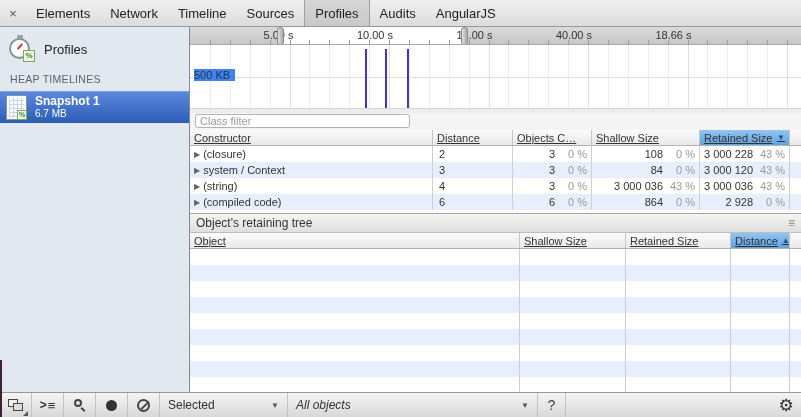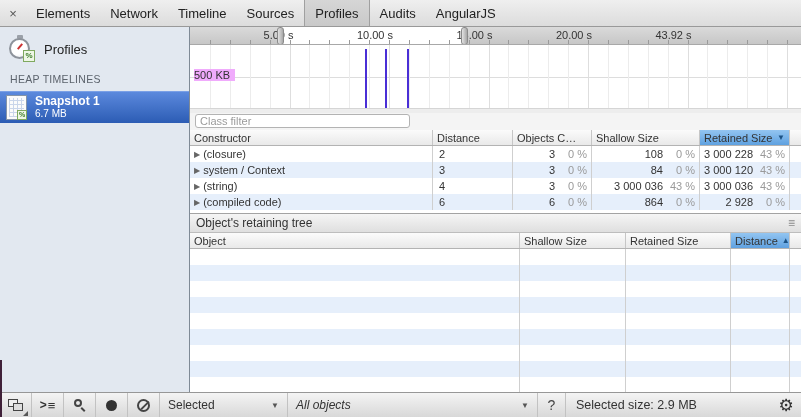--- a/index.html
+++ b/index.html
@@ -44,33 +44,33 @@
   .ruler { height:18px; background:linear-gradient(#dadada,#c7c7c7); border-bottom:1px solid #a8a8a8; position:relative; overflow:hidden; }
   .ruler .sel-window { position:absolute; top:0; bottom:0; background:#fff; }
   .ruler .tick { position:absolute; bottom:0; width:1px; height:4px; background:#9a9a9a; }
   .ruler .rlabel { position:absolute; top:2px; font-size:11px; color:#333; transform:translateX(-100%); white-space:nowrap; }
   .ruler .handle { position:absolute; top:0; width:7px; height:18px; border-radius:3px;
                    background:linear-gradient(90deg,#e3e3e3,#a8a8a8); border:1px solid #8a8a8a; z-index:5; }
   .chart { height:63px; position:relative; background:#fff; overflow:hidden; }
   .chart .gridv { position:absolute; top:0; bottom:0; width:1px; background:#ececec; }
   .chart .gridv.major { background:#dedede; }
   .chart .gridh { position:absolute; left:0; right:0; height:1px; background:#ddd; }
-  .chart .mem-label { position:absolute; left:4px; top:24px; background:#f0abfc; padding:0 5px 0 0; font-size:11px; color:#333; z-index:2; }
+  .chart .mem-label { position:absolute; left:4px; top:24px; background:#3b82f6; padding:0 5px 0 0; font-size:11px; color:#333; z-index:2; }
   .chart .marker { position:absolute; top:4px; bottom:0; width:2px; background:#4a2fd6; z-index:3; }
   .chart-foot { height:5px; background:#ededed; border-top:1px solid #d5d5d5; }
 
   
   .filter-row { height:17px; background:#f4f4f4; position:relative; }
   .filter-row input { position:absolute; left:5px; top:1px; width:215px; height:14px; border:1px solid #b3b3b3; border-radius:3px;
                       font-family:"Liberation Sans",sans-serif; font-size:11px; padding:0 4px; color:#333; outline:none; }
   .filter-row input::placeholder { color:#9b9b9b; }
 
   
   .grid-header { height:16px; display:flex; background:linear-gradient(#fbfbfb,#e9e9e9); border-bottom:1px solid #b3b3b3; font-size:11px; }
-  .grid-header .hcell { padding:1px 4px; border-right:1px solid #c6c6c6; display:flex; align-items:center; white-space:nowrap; overflow:hidden; }
+  .grid-header .hcell { padding:1px 4px; border-right:1px solid #c6c6c6; display:flex; align-items:center; white-space:nowrap; overflow:hidden;text-decoration:underline; }
   .grid-header .hcell.sorted { background:linear-gradient(#93c5f1,#5fa1e0); }
   .sort-arrow { margin-left:auto; padding-left:4px; font-size:8px; color:#1c5284; }
   .c-constructor { width:243px; } .c-distance { width:80px; } .c-objects { width:79px; }
   .c-shallow { width:108px; } .c-retained { width:90px; } .c-fill { flex:1; border-right:none !important; }
   .t-object { width:330px; } .t-shallow { width:106px; } .t-retained { width:105px; } .t-distance { width:59px; }
 
   .rows-wrap { height:67px; overflow:hidden; background:#fff; }
   .grow { height:16px; display:flex; font-size:11px; align-items:center; }
   .grow.alt { background:#e6effb; }
   .gcell { height:16px; border-right:1px solid #cfcfcf; display:flex; align-items:center; overflow:hidden; white-space:nowrap; }
@@ -195,22 +195,22 @@
           <div class="tick" style="left: 477.6px;"></div>
           <div class="tick" style="left: 497.5px;"></div>
           <div class="tick" style="left: 517.4px;"></div>
           <div class="tick" style="left: 537.3px;"></div>
           <div class="tick" style="left: 557.2px;"></div>
           <div class="tick" style="left: 577.1px;"></div>
           <div class="tick" style="left: 597px;"></div>
           <span class="rlabel" style="left: 103.5px;">5.00 s</span>
           <span class="rlabel" style="left: 203px;">10.00 s</span>
           <span class="rlabel" style="left: 302.5px;">15.00 s</span>
-          <span class="rlabel" style="left: 402px;">20.00 s</span>
-          <span class="rlabel" style="left: 501.5px;">43.92 s</span>
+          <span class="rlabel" style="left: 402px;">40.00 s</span>
+          <span class="rlabel" style="left: 501.5px;">18.66 s</span>
         </div>
 
       <div class="chart" id="chart">
         <div class="gridh" style="top:32px"></div>
         <div class="mem-label">500 KB</div>
       <div class="gridv" style="left: 19.9px;"></div>
           <div class="gridv" style="left: 39.8px;"></div>
           <div class="gridv" style="left: 59.7px;"></div>
           <div class="gridv" style="left: 79.6px;"></div>
           <div class="gridv major" style="left: 99.5px;"></div>
@@ -412,18 +412,17 @@
     </div>
     <div class="sb-sel summary">
       <span>Selected</span>
       <span class="caret">▼</span>
     </div>
     <div class="sb-sel objects">
       <span>All objects</span>
       <span class="caret">▼</span>
     </div>
     <div class="sb-help">?</div>
-    <div class="sb-status">Selected size: 2.9 MB</div>
     <div class="sb-gear">⚙</div>
   </div>
 
   <div class="window-edge"></div>
 </div>
 
 </body></html>

